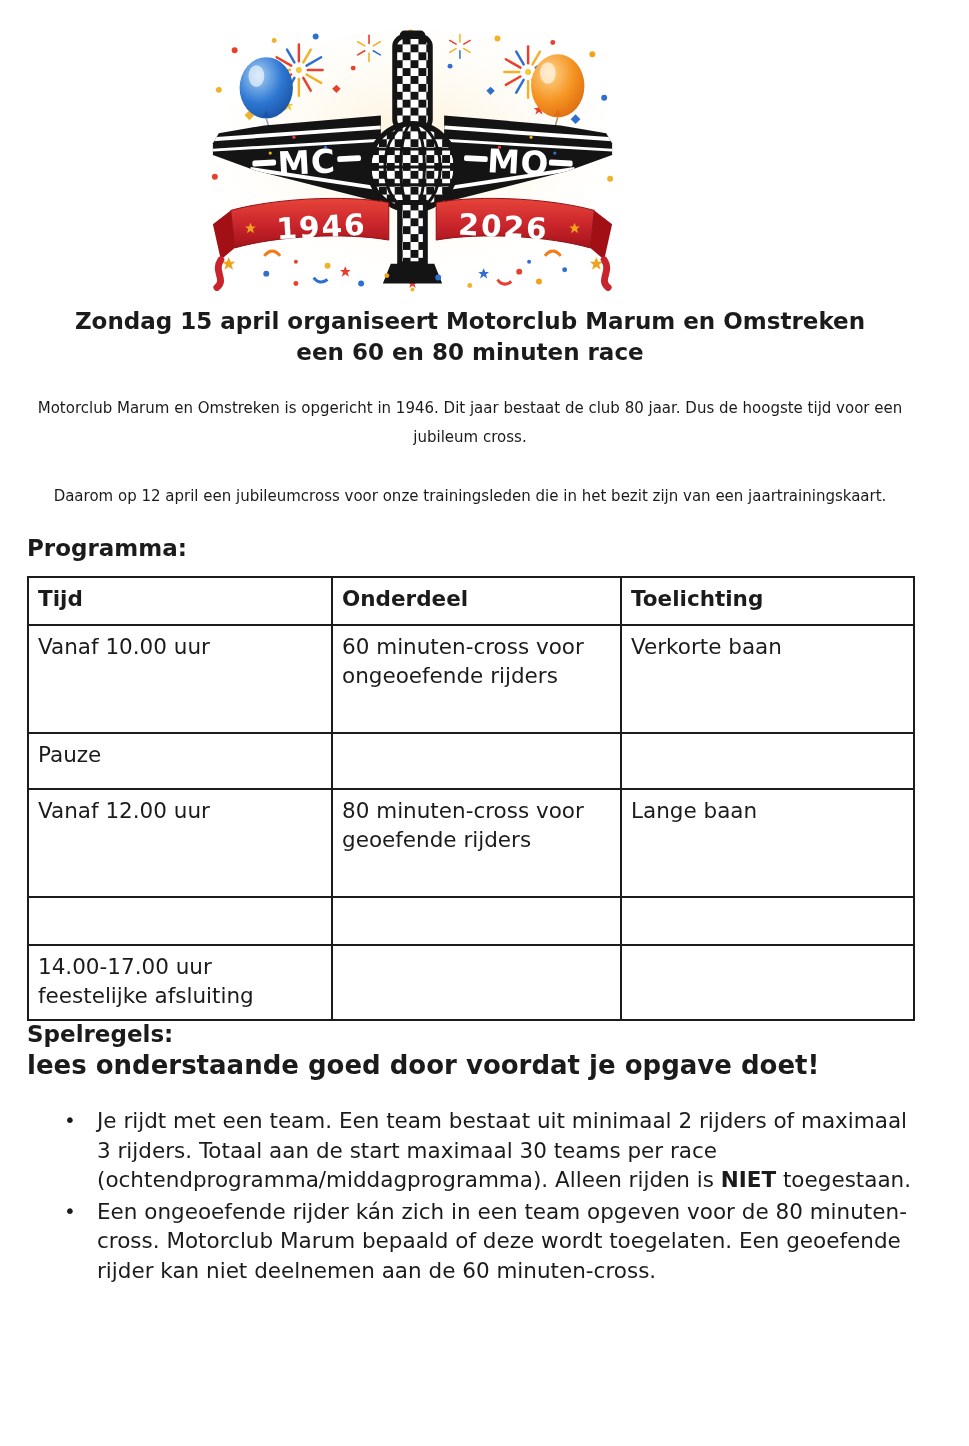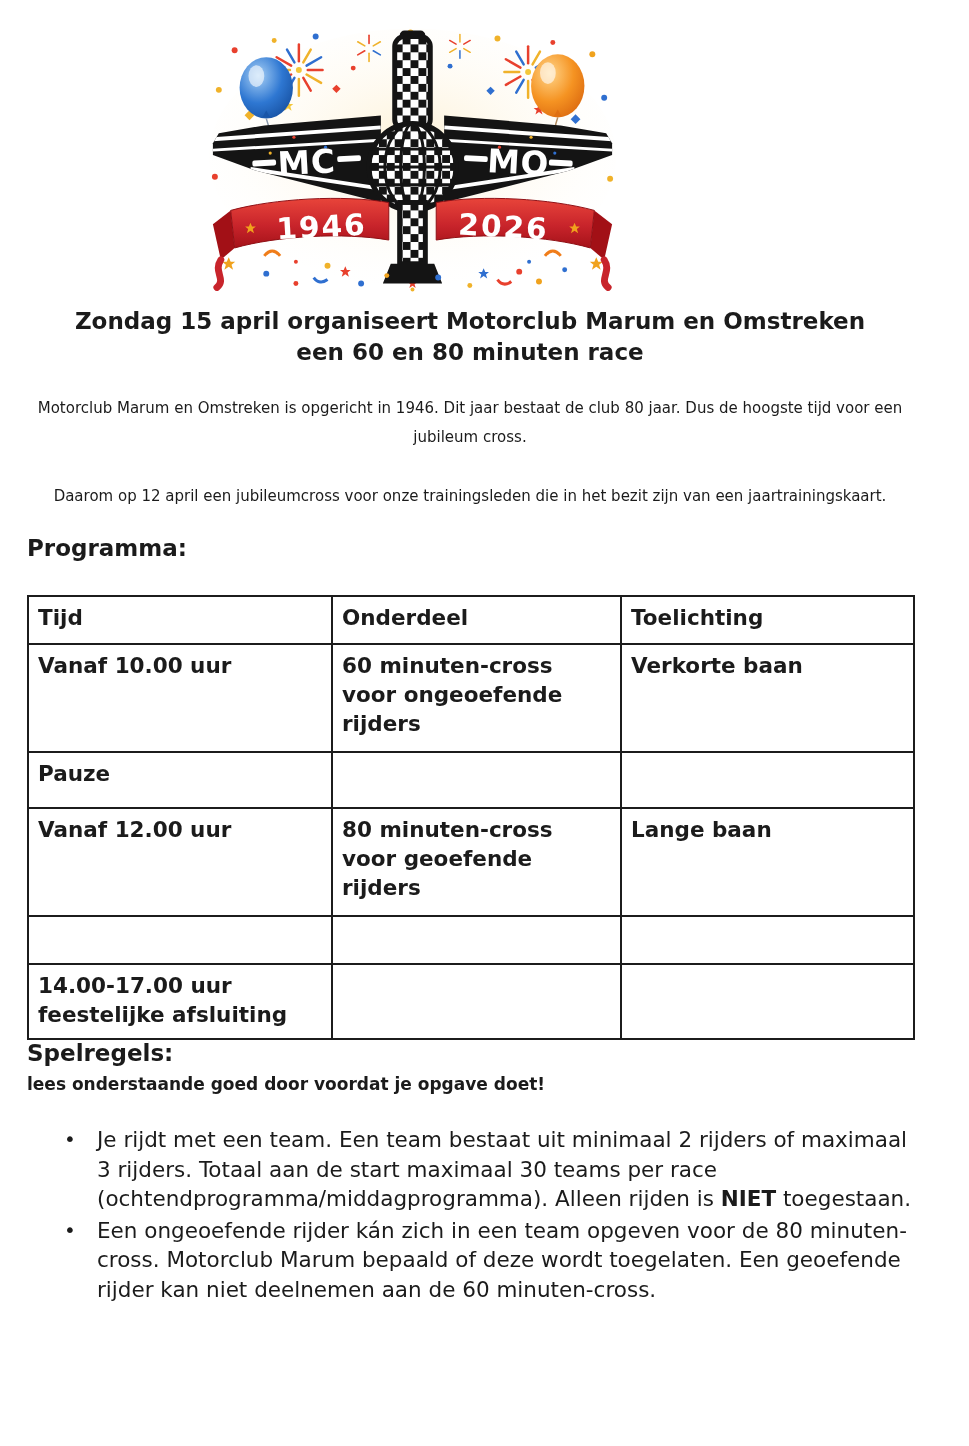--- a/index.html
+++ b/index.html
@@ -26,41 +26,41 @@
   }
   .para-1{margin-top:26px;}
   .para-2{margin-top:30px;}
   .section-heading{
     font-weight:bold;font-size:23px;line-height:26px;margin:0;
   }
   .h-programma{margin-top:24px;}
 
   
   table.program{
-    border-collapse:collapse;width:886px;margin-top:34px;
+    border-collapse:collapse;width:886px;margin-top:15px;
     table-layout:fixed;
   }
   table.program th,table.program td{
     border:2px solid #1c1c1c;
     vertical-align:top;text-align:left;
     padding:6px 10px 4px 9px;
-    font-size:21.5px;line-height:29px;font-weight:bold;
+    font-size:21.5px;line-height:29px;font-weight:normal;
   }
   table.program th{font-weight:bold;}
   col.c1{width:304px;} col.c2{width:289px;} col.c3{width:293px;}
   tr.r-head{height:48px;}
   tr.r-tall{height:108px;}
   tr.r-short{height:56px;}
   tr.r-empty{height:48px;}
   tr.r-mid{height:75px;}
 
   
   .h-spelregels{}
   .rules-sub{
-    font-weight:bold;font-size:17px;line-height:29px;margin:4px 0 0 0;
+    font-weight:bold;font-size:26px;line-height:29px;margin:4px 0 0 0;
   }
   ul.rules{
     list-style:none;margin:26px 0 0 0;padding:0 0 0 70px;
   }
   ul.rules li{
     position:relative;font-size:21.5px;line-height:29.5px;
     margin:0 0 2px 0;
   }
   ul.rules li::before{
     content:"\2022";position:absolute;left:-33px;top:0;

